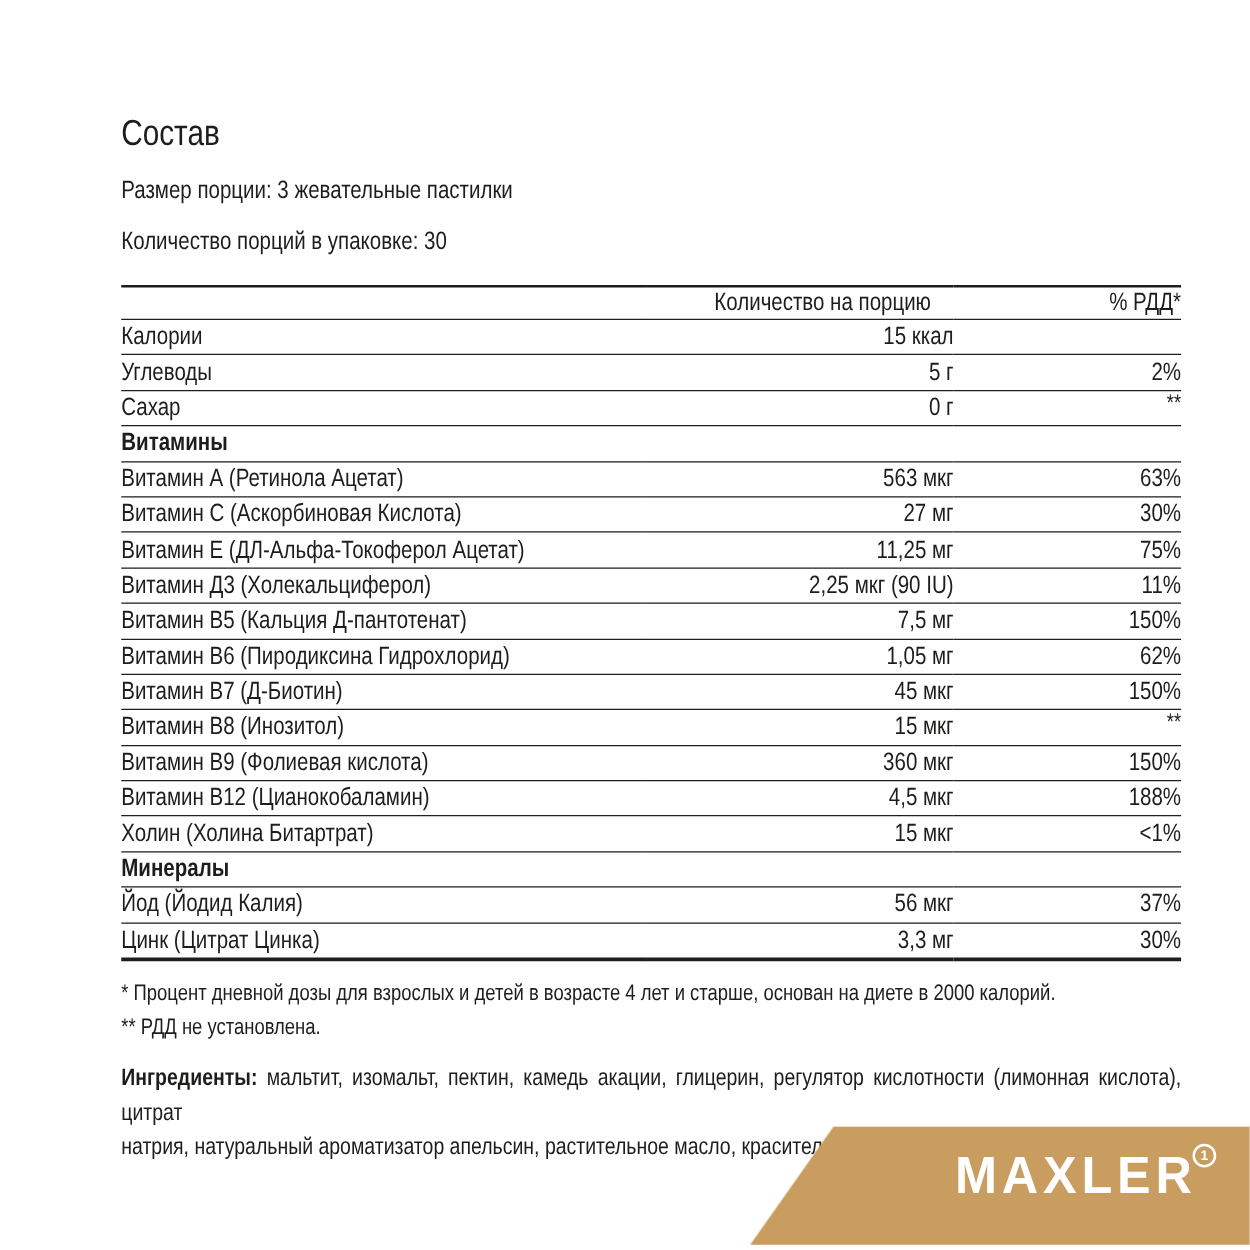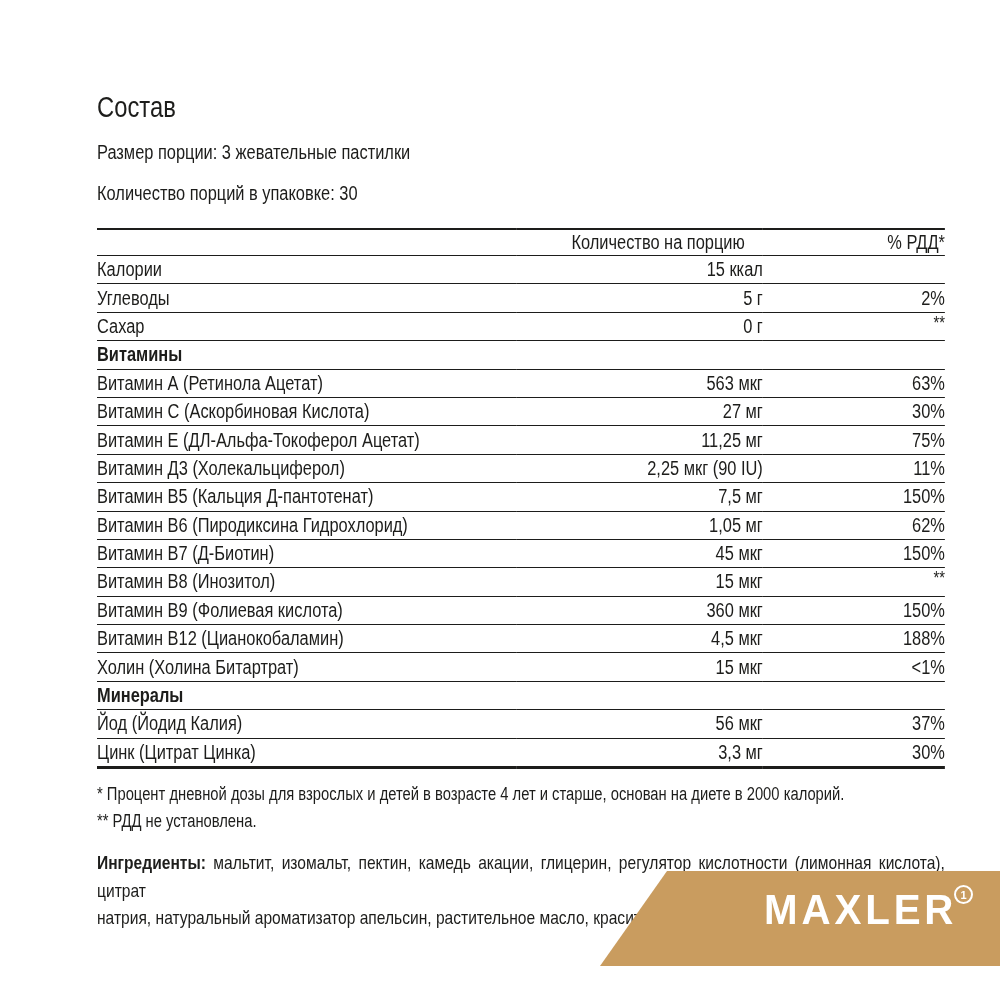--- a/index.html
+++ b/index.html
@@ -93,21 +93,21 @@
   }
   .ing-line1 {
     text-align: justify;
     text-align-last: justify;
   }
   .ing-label { font-weight: 700; }
 
   .banner {
     position: absolute;
     left: 600px;
-    top: 871px;
+    top: 901px;
     width: 400px;
     height: 95px;
     clip-path: polygon(67px 0, 100% 0, 100% 100%, 0 100%);
   }
   .logo-text {
     position: absolute;
     right: 43px;
     top: 18px;
     color: #ffffff;
     font-size: 42px;

